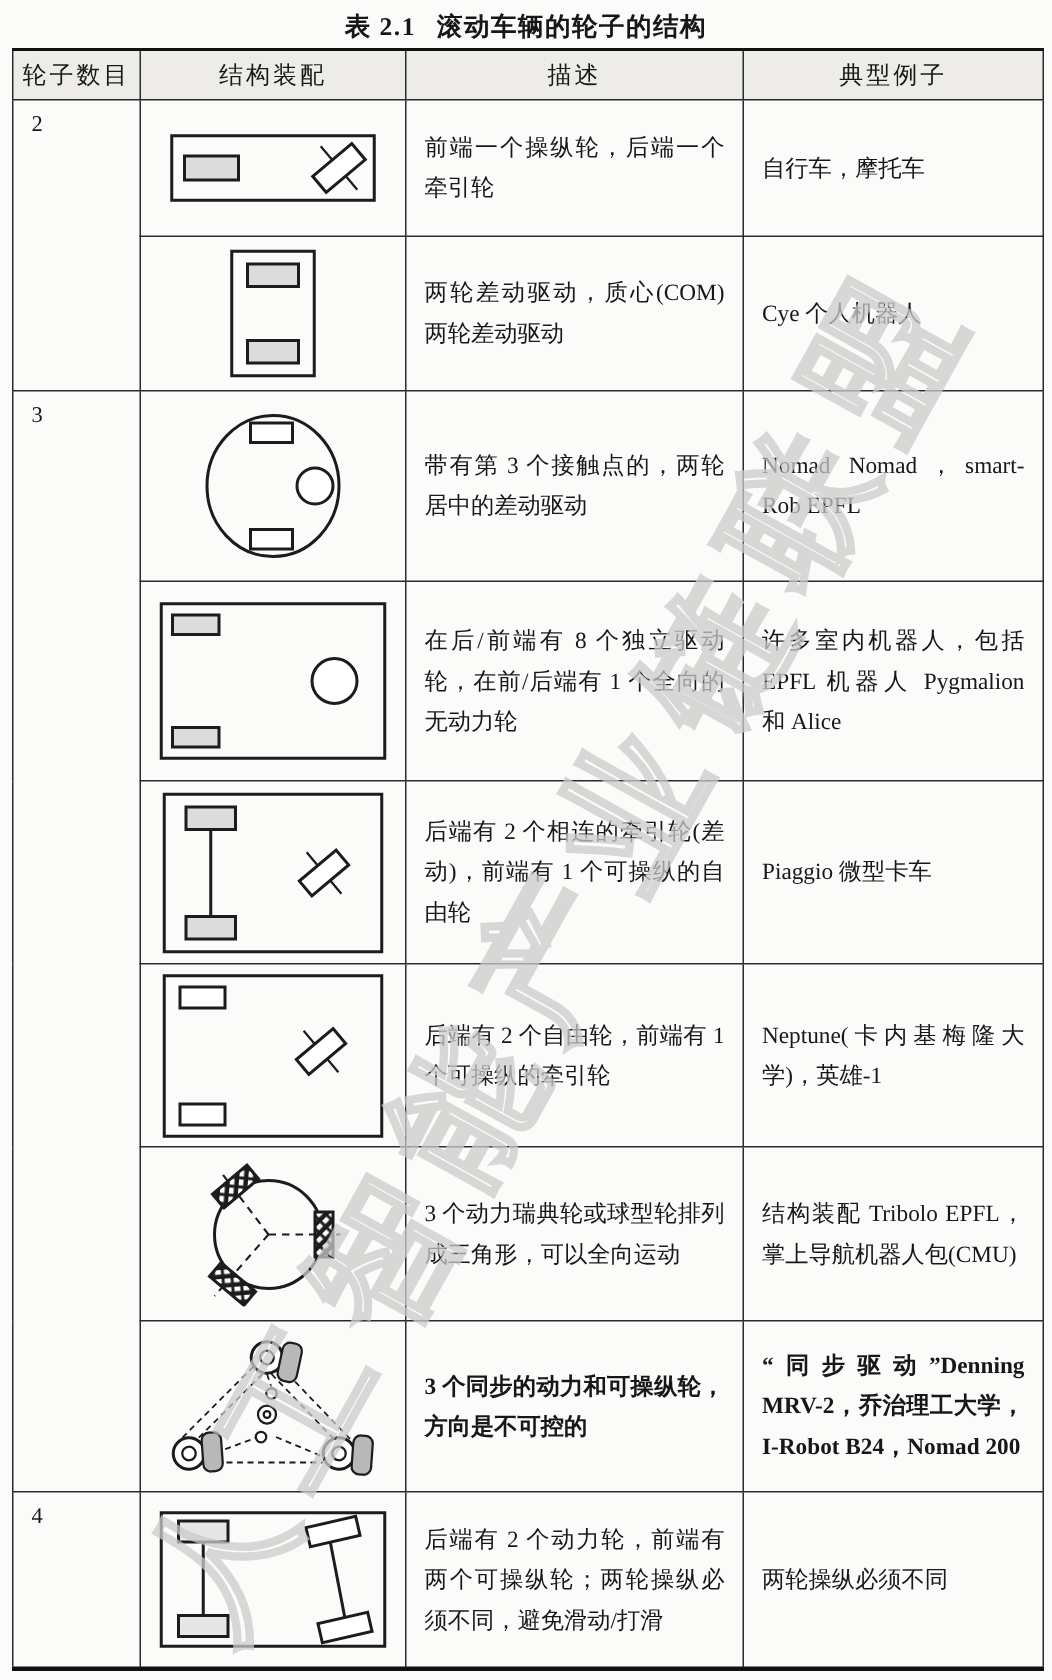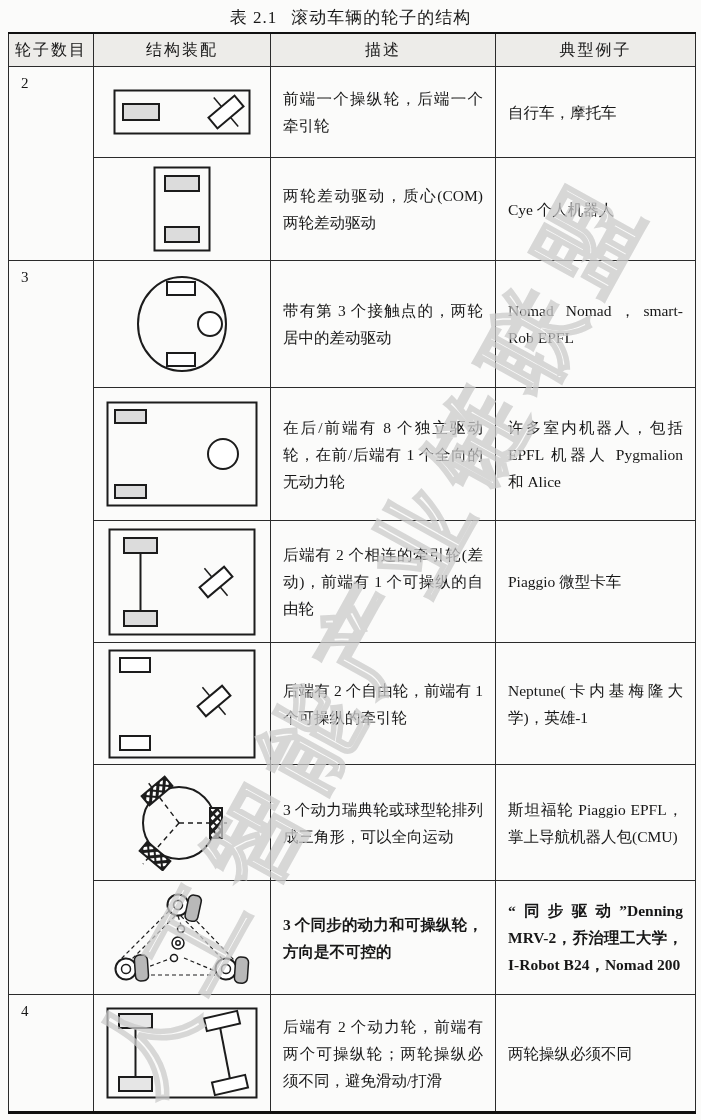--- a/index.html
+++ b/index.html
@@ -5,21 +5,21 @@
   html,body{margin:0;padding:0;}
   body{
     width:701px;height:1120px;position:relative;overflow:hidden;
     background:#fbfbfa;
     font-family:"Liberation Serif","DejaVu Serif",serif;
     color:#171717;
   }
   .page{position:absolute;inset:0;}
   .caption{
     position:absolute;top:6px;left:0;width:100%;
-    text-align:center;font-weight:normal;font-size:17px;letter-spacing:1px;
+    text-align:center;font-weight:bold;font-size:17px;letter-spacing:1px;
   }
   .caption .cap-prefix{margin-right:14px;}
   table.main{
     position:absolute;left:8px;top:32px;width:687px;
     border-collapse:collapse;table-layout:fixed;
     background:transparent;
     padding-left:12px;
   }
   table.main{border-top:2px solid #101010;border-bottom:3px solid #101010;}
   th,td{border:1px solid #2b2b2b;}
@@ -184,21 +184,21 @@
             <rect x="78" y="33" width="12" height="30" fill="url(#hatch7)"></rect>
             <g transform="translate(25,16) rotate(-40)">
                 <rect x="-15" y="-6" width="30" height="12" fill="url(#hatch7)"></rect>
               </g>
             <g transform="translate(23,81) rotate(40)">
                 <rect x="-15" y="-6" width="30" height="12" fill="url(#hatch7)"></rect>
               </g>
           </svg>
         </td>
         <td class="desc">3 个动力瑞典轮或球型轮排列成三角形，可以全向运动</td>
-        <td class="ex">斯坦福轮 Piaggio EPFL，掌上导航机器人包(CMU)</td>
+        <td class="ex">结构装配 Tribolo EPFL，掌上导航机器人包(CMU)</td>
       </tr>
 
       <tr class="r8">
         <td class="diagram">
           <svg class="dg" width="160" height="106" viewBox="0 0 160 106">
             <line class="belt" x1="67" y1="26" x2="17" y2="76"></line>
             <line class="belt" x1="73" y1="31" x2="23" y2="81"></line>
             <line class="belt" x1="85" y1="26" x2="133" y2="76"></line>
             <line class="belt" x1="79" y1="31" x2="127" y2="81"></line>
             <line class="belt" x1="35" y1="86" x2="70" y2="73"></line>

